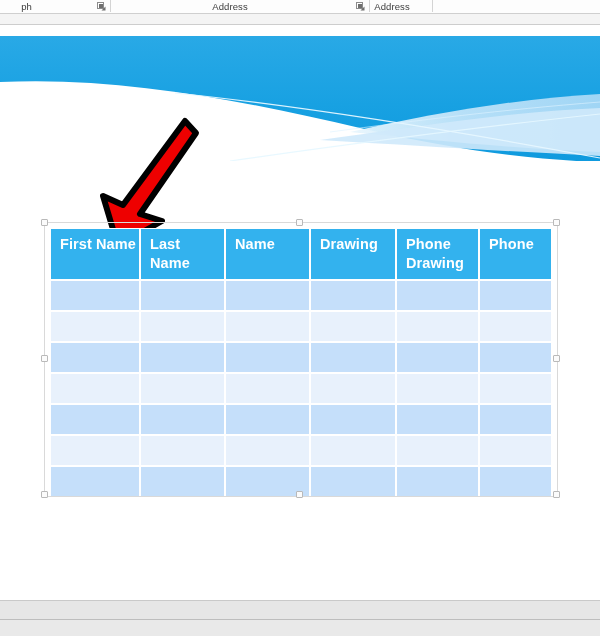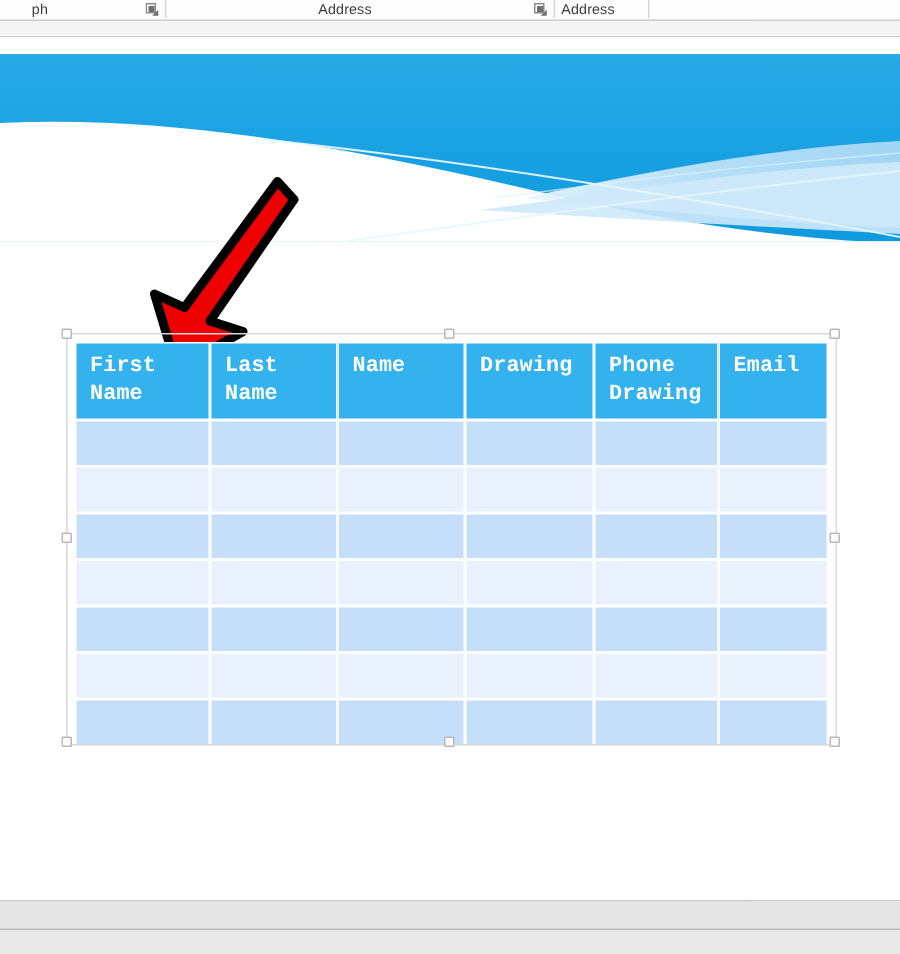--- a/index.html
+++ b/index.html
@@ -13,21 +13,21 @@
     height: 636px;
     overflow: hidden;
     font-family: "Liberation Sans", sans-serif;
     -webkit-font-smoothing: antialiased;
   }
 
   #app {
     position: relative;
     width: 500px;
     height: 636px;
-    background: #e5e5e5;
+    background: #a21caf;
   }
 
   
   .ribbon {
     position: absolute;
     left: 0; top: 0;
     width: 600px;
     height: 13px;
     background: #fdfdfd;
   }
@@ -96,21 +96,20 @@
     background: #ffffff;
   }
 
   .slide {
     position: absolute;
     left: 0; top: 0;
     width: 600px;
     height: 575px;
     background: #ffffff;
     overflow: hidden;
-    font-family: Liberation Mono, monospace;
   }
 
   .slide-banner {
     position: absolute;
     left: 0; top: 11px;
     width: 600px;
     height: 125px;
     overflow: hidden;
   }
   .slide-banner svg { display: block; }
@@ -327,21 +326,21 @@
               <col class="col-4">
               <col class="col-5">
           </colgroup>
           <thead>
             <tr>
               <th>First Name</th>
               <th>Last Name</th>
               <th>Name</th>
               <th>Drawing</th>
               <th>Phone Drawing</th>
-              <th>Email</th>
+              <th>Phone</th>
             </tr>
           </thead>
           <tbody>
             <tr class="band-dark">
               <td></td>
               <td></td>
               <td></td>
               <td></td>
               <td></td>
               <td></td>

